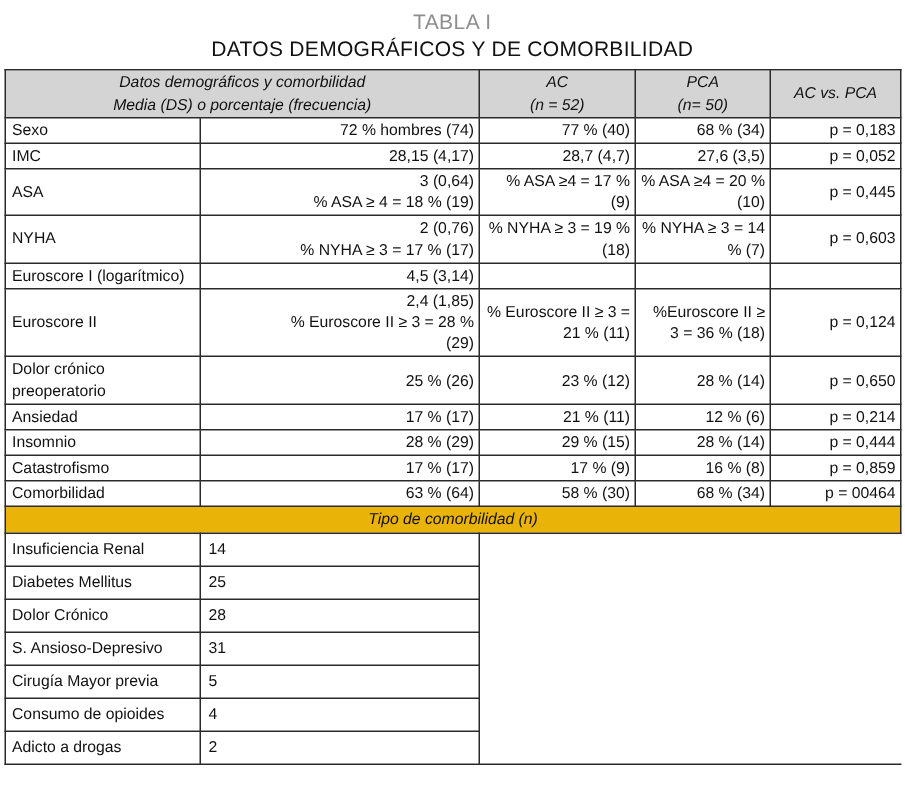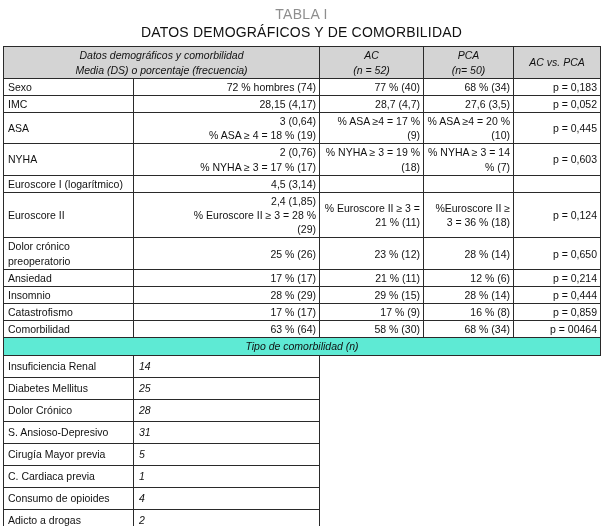--- a/index.html
+++ b/index.html
@@ -12,22 +12,22 @@
   .caption .t1{color:#8e8e8e;letter-spacing:0.3px;}
   .caption .t2{color:#111;margin-bottom:5px;letter-spacing:0.2px;}
   table{border-collapse:collapse;width:597px;table-layout:fixed;font-size:10.5px;}
   td,th{
     border:1px solid #2a2a2a;padding:1px 3px;vertical-align:middle;
     white-space:pre-line;line-height:1.35;overflow:hidden;
   }
   th{background:#d4d4d4;font-style:italic;font-weight:400;text-align:center;}
   .lbl{text-align:left;padding-left:4px;}
   .val{text-align:right;}
-  .sec td{background:#5eead4;font-style:italic;text-align:center;}
-  .num{text-align:left;padding-left:5px;font-style:italic;}
+  .sec td{background:#eab308;font-style:italic;text-align:center;}
+  .num{text-align:left;padding-left:5px;}
   .fill{border:0;background:#fff;}
   .fill-last{border:0;border-bottom:1px solid #2a2a2a;background:#fff;}
   .com td{height:19px;}
 </style>
 </head>
 <body>
 
 <div class="page">
   <div class="caption">
     <div class="t1">TABLA I</div>
@@ -159,25 +159,20 @@
       <td class="lbl">S. Ansioso-Depresivo</td>
       <td class="num">31</td>
       <td class="fill" colspan="3"></td>
     </tr>
     <tr class="com">
       <td class="lbl">Cirugía Mayor previa</td>
       <td class="num">5</td>
       <td class="fill" colspan="3"></td>
     </tr>
     <tr class="com">
-      <td class="lbl">C. Cardiaca previa</td>
-      <td class="num">1</td>
-      <td class="fill" colspan="3"></td>
-    </tr>
-    <tr class="com">
       <td class="lbl">Consumo de opioides</td>
       <td class="num">4</td>
       <td class="fill" colspan="3"></td>
     </tr>
     <tr class="com">
       <td class="lbl">Adicto a drogas</td>
       <td class="num">2</td>
       <td class="fill-last" colspan="3"></td>
     </tr>
   </tbody>

